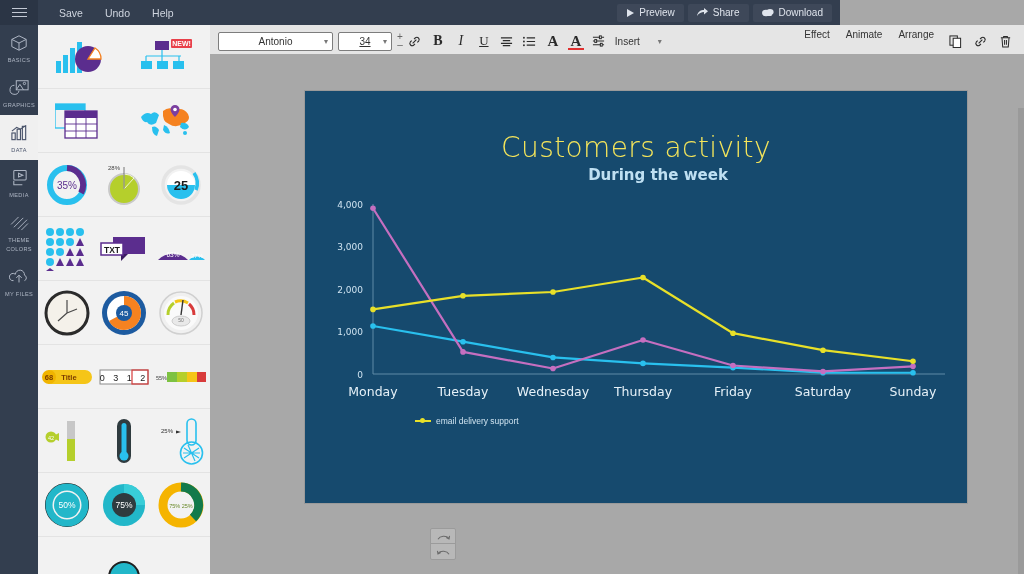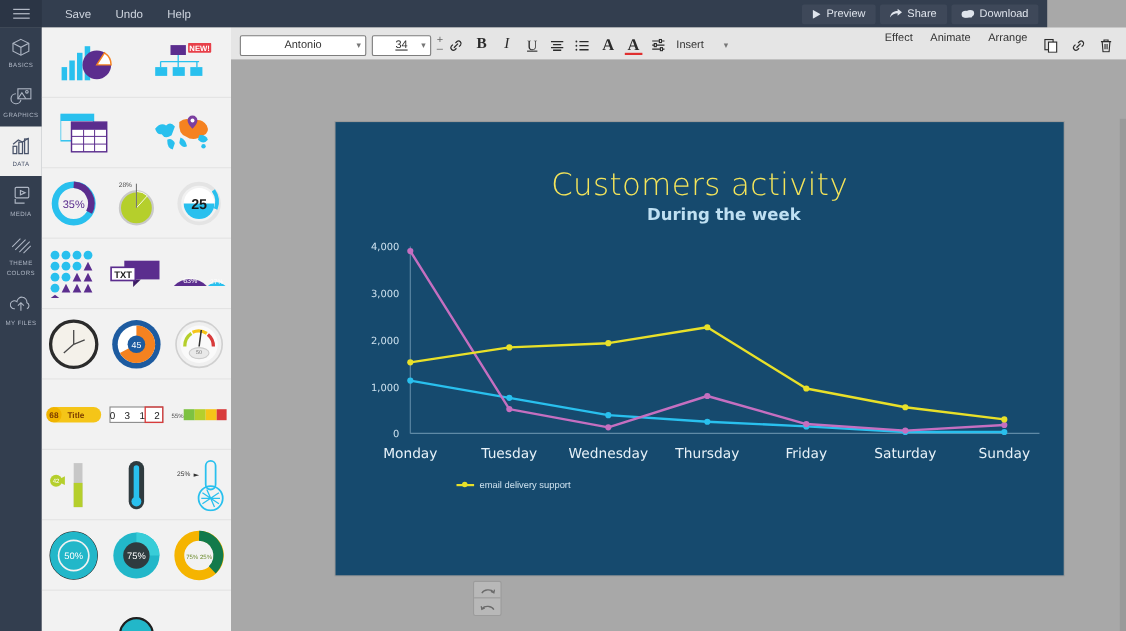--- a/index.html
+++ b/index.html
@@ -6,21 +6,21 @@
   html, body {
     width: 1024px; height: 574px;
     font-family: "Liberation Sans", sans-serif;
     overflow: hidden;
     background: #a8a8a8;
   }
   .app { position: relative; width: 1024px; height: 574px; }
 
   
   .topbar {
-    position: absolute; left: 0; top: 0; width: 952px; height: 25px;
+    position: absolute; left: 0; top: 0; width: 840px; height: 25px;
     background: #333e4f; display: flex; align-items: center;
   }
   .hamburger-box {
     width: 38px; height: 25px; background: #2b3545;
     display: flex; align-items: center; justify-content: center;
   }
   .hamburger { width: 15px; }
   .hamburger i { display: block; height: 1.5px; background: #c3c9d4; margin: 2.5px 0; }
   .topmenu { display: flex; align-items: center; margin-left: 10px; }
   .topmenu span {
@@ -91,21 +91,21 @@
   .tb-ico.colA::after {
     content: ""; position: absolute; bottom: 3px; left: 3px; right: 3px; height: 2.5px; background: #e03030;
   }
   .insert-lbl { font-size: 10px; color: #333; margin-left: 5px; display: flex; align-items: center; gap: 18px; }
   .tb-right { margin-left: auto; display: flex; align-items: flex-start; gap: 2px; }
   .tb-right .txt { font-size: 10px; color: #333; padding: 0 7px; }
 
   
   .canvas { position: absolute; left: 210px; top: 54px; width: 814px; height: 520px; background: #a8a8a8; }
   .slide {
-    position: absolute; left: 95px; top: 57px; width: 662px; height: 412px;
+    position: absolute; left: 95px; top: 37px; width: 662px; height: 412px;
     background: #164a6e; box-shadow: 0 0 0 1px rgba(0,0,0,.08);
   }
   .slide-title {
     position: absolute; left: 0; width: 100%; top: 40px; text-align: center;
     color: #f5e55a; font-size: 28px; letter-spacing: .4px;
     font-family: "DejaVu Sans", sans-serif; font-weight: 300;
   }
   .slide-sub {
     position: absolute; left: 0; width: 100%; top: 75px; text-align: center;
     color: #bfe0f2; font-size: 15px; font-family: "DejaVu Sans", sans-serif; font-weight: bold; padding-left: 44px;

